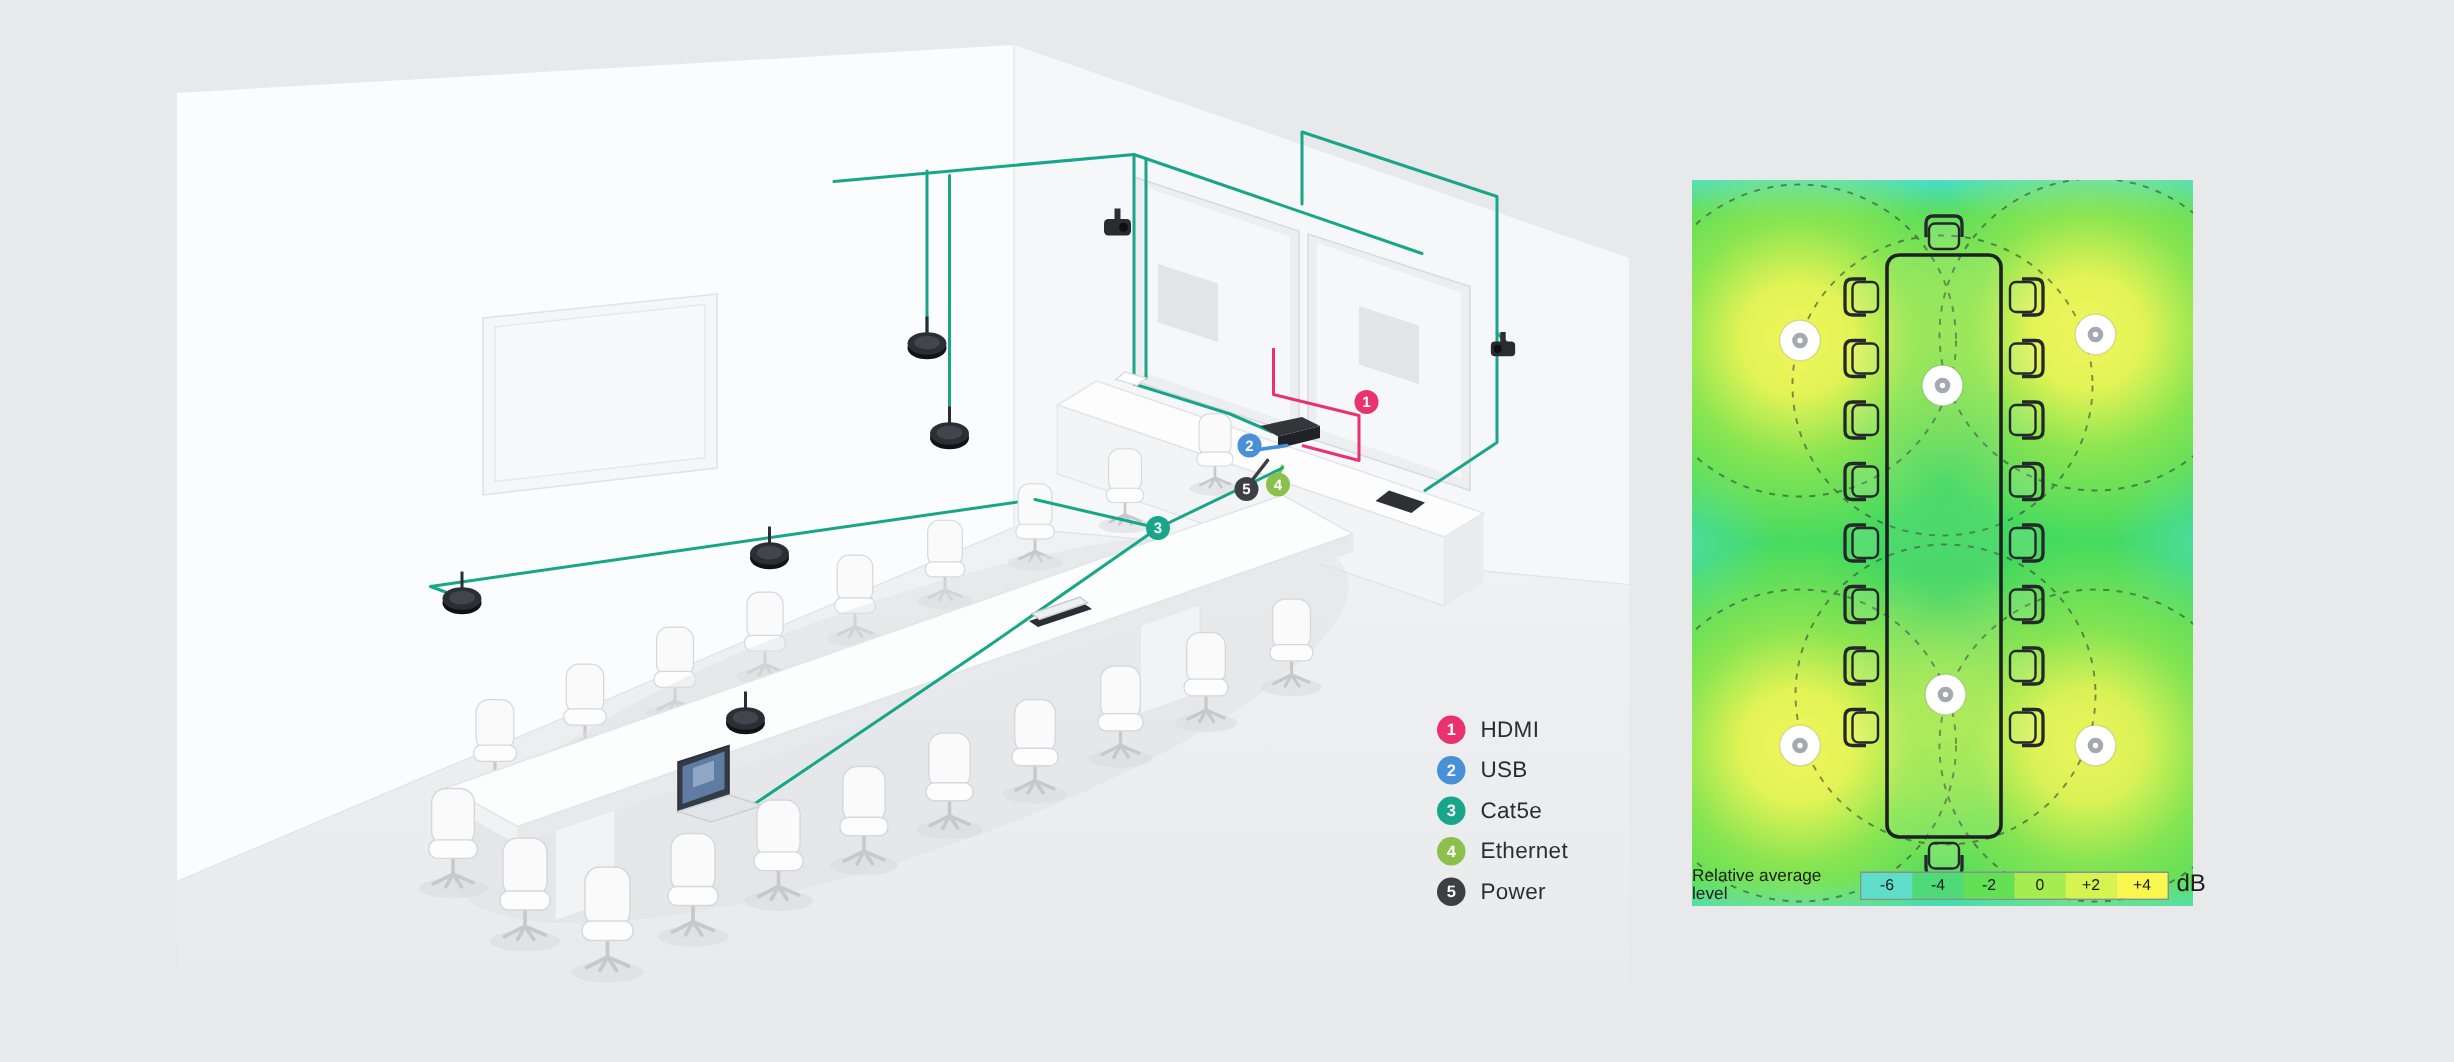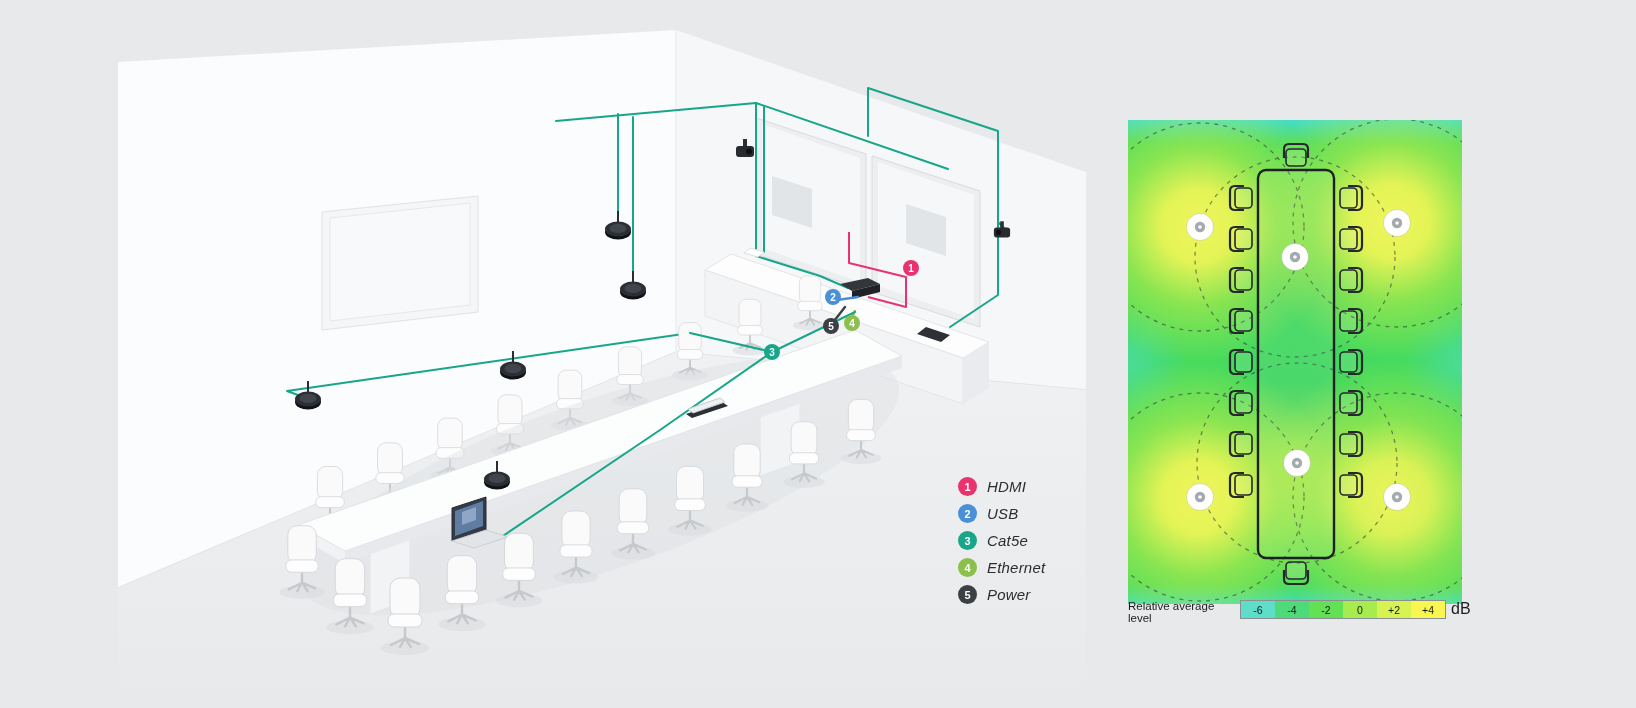--- a/index.html
+++ b/index.html
@@ -5,42 +5,42 @@
   html,body{margin:0;padding:0;}
   body{font-family:"Liberation Sans",sans-serif;}
   .canvas{position:relative;width:1636px;height:708px;background:#e8e9eb;overflow:hidden;}
   .room-svg{position:absolute;left:0;top:0;}
 
   
   .cable-legend{position:absolute;left:958px;top:473px;}
   .legend-row{display:flex;align-items:center;height:27px;}
   .legend-badge{width:19px;height:19px;border-radius:50%;color:#fff;font-size:11px;font-weight:700;
     display:flex;align-items:center;justify-content:center;flex:0 0 19px;}
-  .legend-label{font-size:15px;color:#2b2d30;margin-left:10px;letter-spacing:.2px;font-style:italic;}
+  .legend-label{font-size:15px;color:#2b2d30;margin-left:10px;letter-spacing:.2px;}
 
   
   .heatmap{position:absolute;left:1128px;top:120px;width:334px;height:484px;
     background-color:#44da5f;
     background-image:
       radial-gradient(circle at 21% 22%, rgba(249,247,90,0.95) 0%, rgba(244,246,85,0.9) 8%, rgba(196,238,70,0.55) 17%, rgba(196,238,70,0) 30%),
       radial-gradient(circle at 79% 21%, rgba(249,247,90,0.95) 0%, rgba(244,246,85,0.9) 8%, rgba(196,238,70,0.55) 17%, rgba(196,238,70,0) 30%),
       radial-gradient(circle at 21% 78%, rgba(249,247,90,0.95) 0%, rgba(244,246,85,0.9) 8%, rgba(196,238,70,0.55) 17%, rgba(196,238,70,0) 30%),
       radial-gradient(circle at 79% 78%, rgba(249,247,90,0.92) 0%, rgba(244,246,85,0.85) 8%, rgba(196,238,70,0.5) 17%, rgba(196,238,70,0) 30%),
       radial-gradient(circle at 50% 71%, rgba(226,243,80,0.45) 0%, rgba(226,243,80,0) 22%),
       radial-gradient(circle at 0% 50%, rgba(80,222,200,0.55) 0%, rgba(80,222,200,0) 14%),
       radial-gradient(circle at 100% 50%, rgba(80,222,200,0.55) 0%, rgba(80,222,200,0) 14%),
       linear-gradient(180deg, #47ddca 0%, rgba(71,221,202,0) 5%),
       linear-gradient(0deg, rgba(71,221,202,0.8) 0%, rgba(71,221,202,0) 4%),
       radial-gradient(circle at 50% 30%, rgba(38,201,92,0.5) 0%, rgba(38,201,92,0) 26%),
       radial-gradient(circle at 50% 60%, rgba(38,201,92,0.5) 0%, rgba(38,201,92,0) 26%);
   }
   .heatmap svg{position:absolute;left:0;top:0;}
 
   
-  .scale-row{position:absolute;left:1128px;top:600px;display:flex;align-items:flex-start;}
+  .scale-row{position:absolute;left:1128px;top:578px;display:flex;align-items:center;}
   .scale-title{font-size:11.5px;color:#1a1c1e;width:112px;}
   .scale-cells{display:flex;border:1px solid #8a8f93;}
   .scale-cell{width:34px;height:17px;display:flex;align-items:center;justify-content:center;
     font-size:10.5px;color:#14181a;}
   .scale-unit{font-size:16px;color:#1a1c1e;margin-left:5px;}
 </style>
 </head>
 <body>
 
 <div class="canvas">

